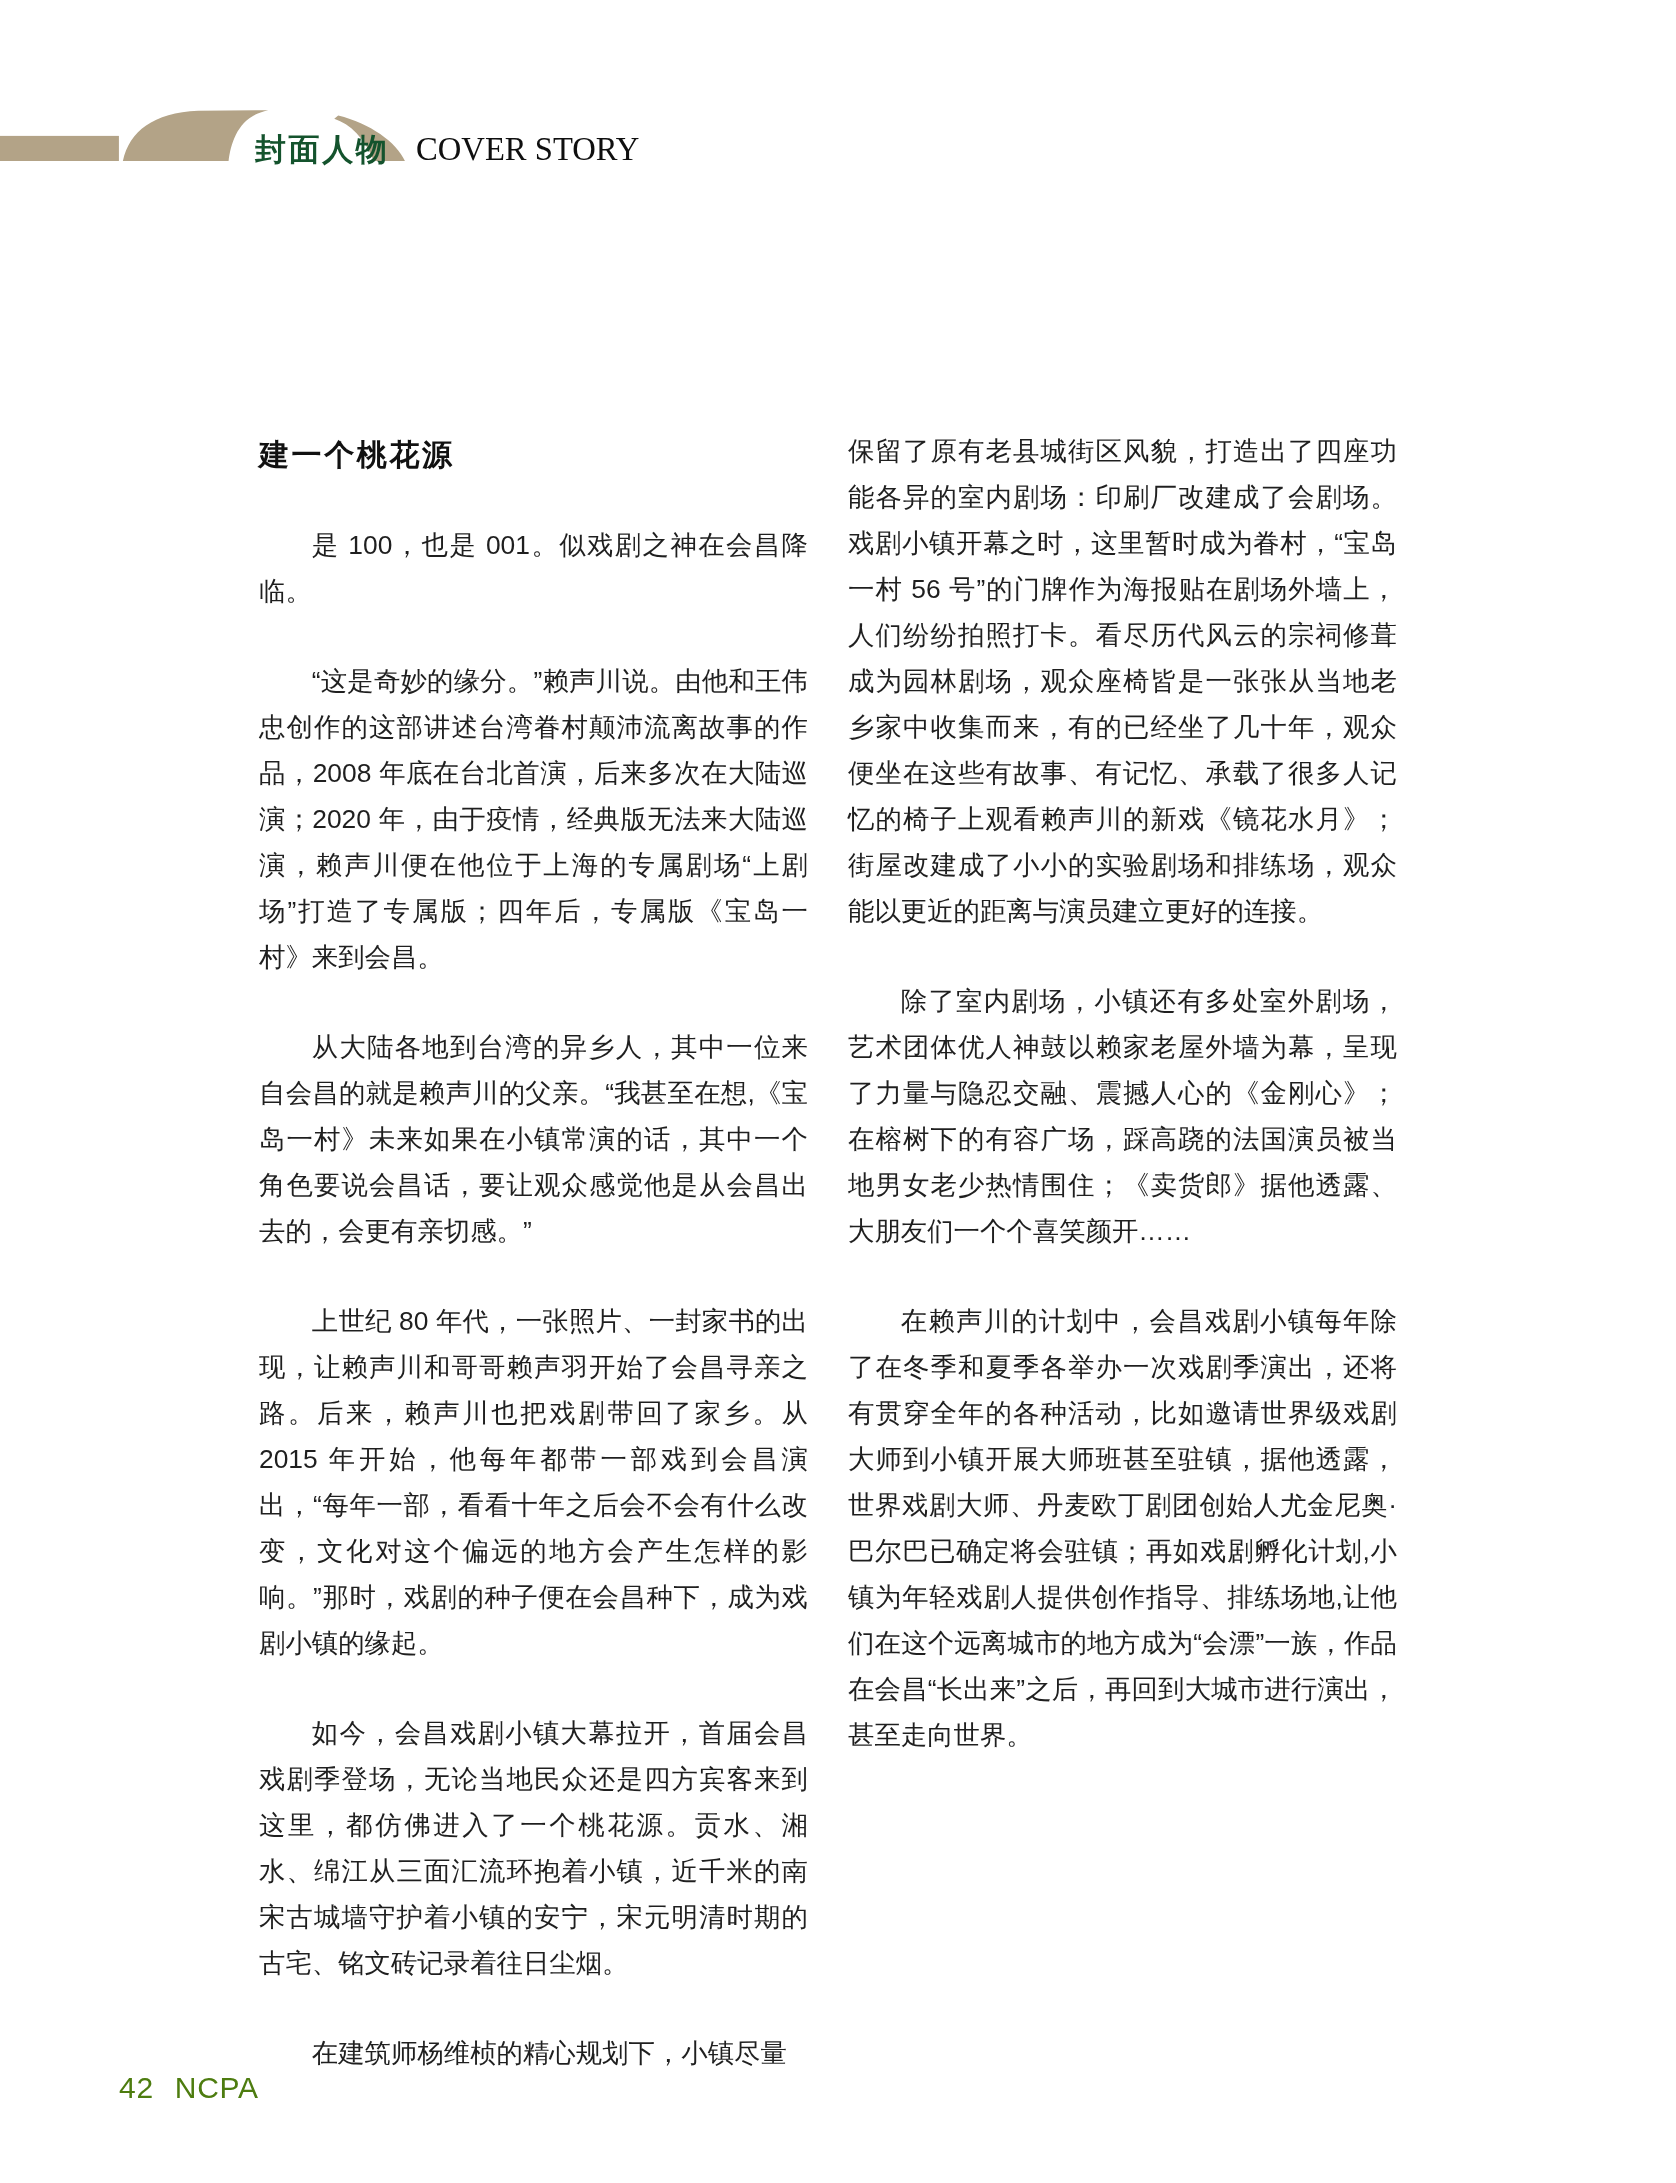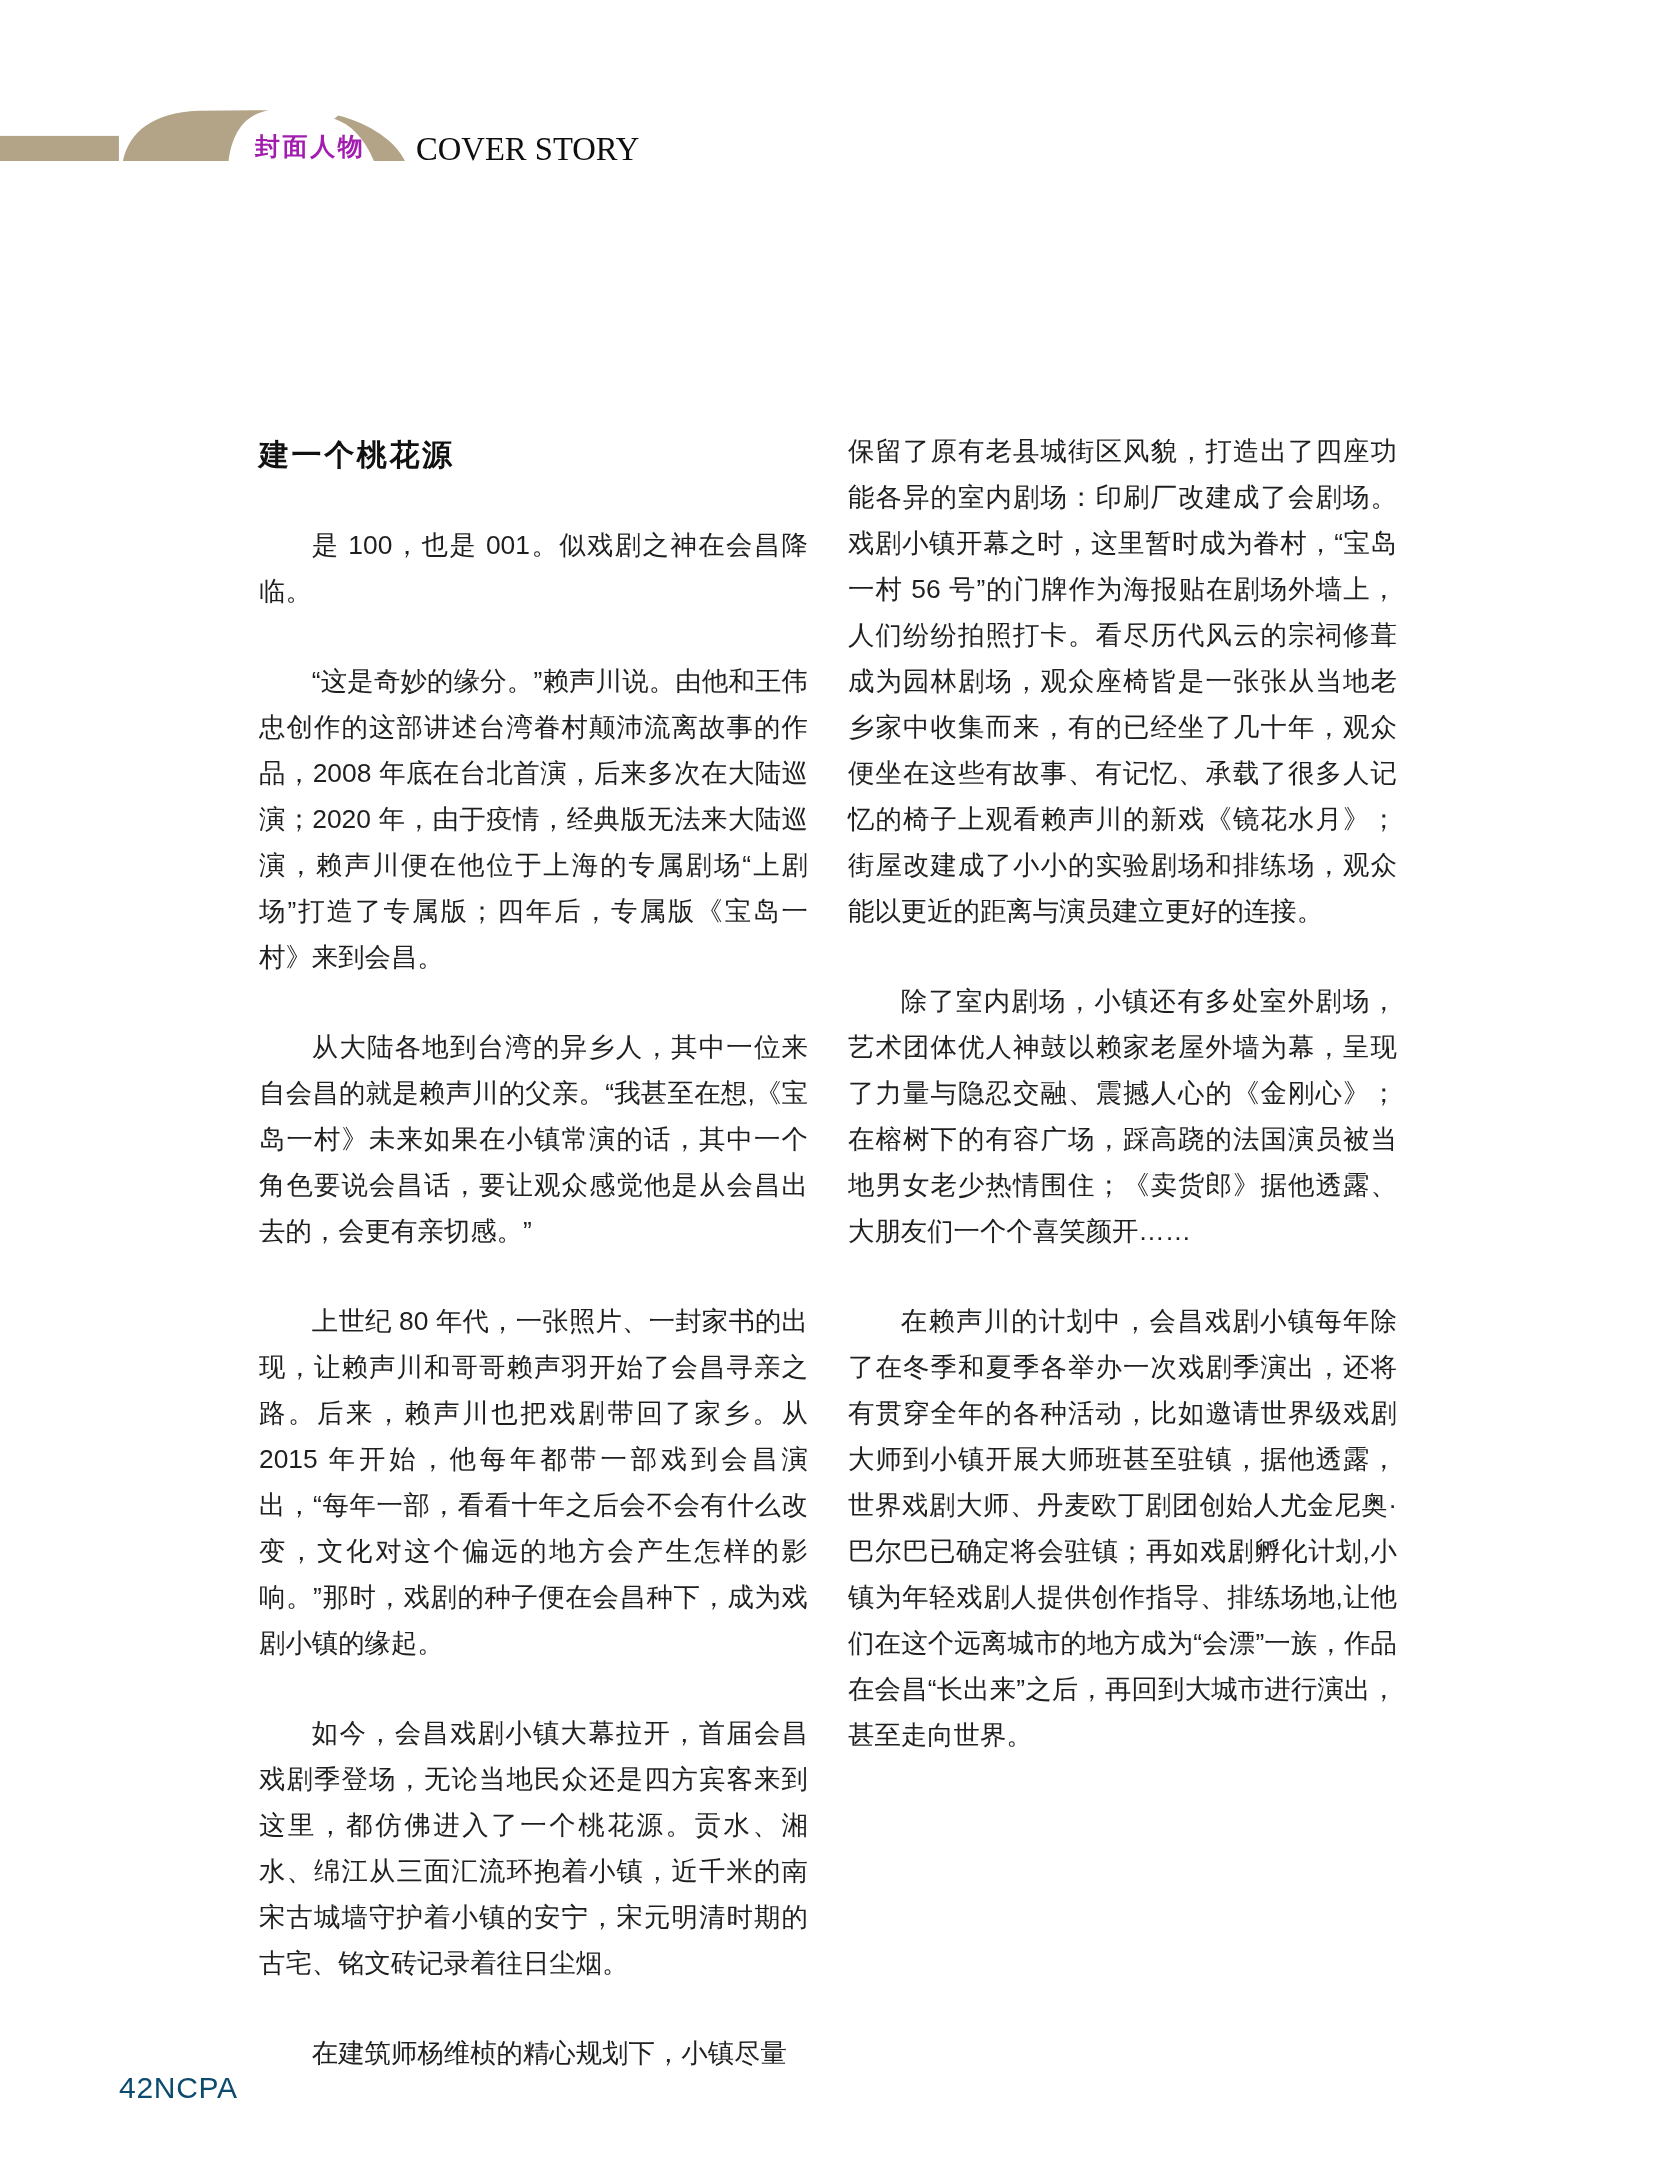--- a/index.html
+++ b/index.html
@@ -8,21 +8,21 @@
     width:1676px;height:2183px;
     background:#ffffff;
     overflow:hidden;
     font-family:"Liberation Sans","DejaVu Sans",sans-serif;
   }
   
   .header{position:absolute;left:0;top:106px;width:1676px;height:86px;}
   .header-art{position:absolute;left:0;top:0;width:436px;height:73px;}
   .title-cn{
     position:absolute;left:255px;top:28px;
-    font-size:25px;font-weight:bold;color:#a21caf;
+    font-size:31px;font-weight:bold;color:#14532d;
     letter-spacing:2.6px;white-space:nowrap;line-height:1;
   }
   .title-en{
     position:absolute;left:416px;top:26.4px;
     font-family:"Liberation Serif","DejaVu Serif",serif;
     font-size:34px;color:#0f0f0f;letter-spacing:0px;
     white-space:nowrap;line-height:1;transform:scaleX(0.96);transform-origin:left;
   }
   
   .column{
@@ -36,22 +36,22 @@
   .article-heading{
     font-size:30px;font-weight:bold;color:#111;
     letter-spacing:2.6px;line-height:46px;
     margin:0 0 40px 0;
   }
   .para{margin:0;}
   .para.indent{text-indent:2em;margin-top:44px;}
   
   .footer{
     position:absolute;left:119px;top:2073px;
-    display:flex;align-items:baseline;
-    font-size:30px;color:#0c4a6e;letter-spacing:0.7px;line-height:1;
+    display:flex;align-items:baseline;gap:21px;
+    font-size:30px;color:#4d7c0f;letter-spacing:0.7px;line-height:1;
   }
 </style>
 </head>
 <body>
 
 <div class="page">
 
   <div class="header">
     <svg class="header-art" viewBox="0 0 660 110">
       <rect x="-2" y="45" width="182" height="38" fill="#b3a387"></rect>

